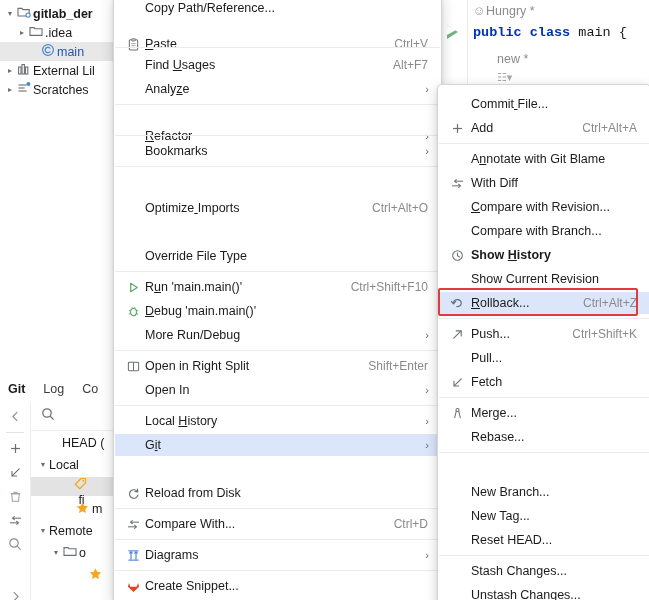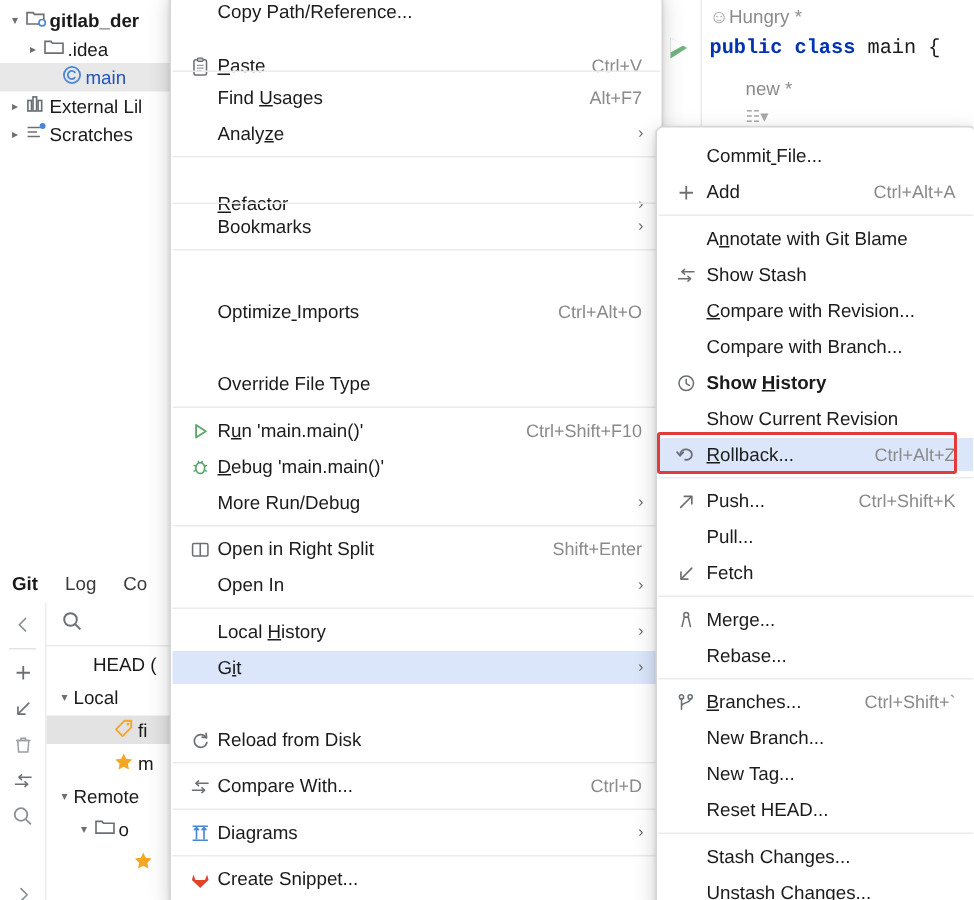--- a/index.html
+++ b/index.html
@@ -222,21 +222,21 @@
   </div>
   <div class="gw-body">
         <div class="br-row" style="top: 2px; width: 101px; padding-left: 19px;">
           <span class="tree-arrow"></span>
           <span>HEAD (</span>
         </div>
         <div class="br-row" style="top: 24px; width: 101px; padding-left: 6px;">
           <span class="tree-arrow">▾</span>
           <span>Local</span>
         </div>
-        <div class="br-row br-sel" style="top: 46px; width: 101px; padding-left: 32px;">
+        <div class="br-row br-sel" style="top: 46px; width: 101px;  flex-direction: column;">
           <span class="tree-arrow"></span>
           <span class="ic"><span style="display: inline-flex; align-items: center; justify-content: center;">
               <svg width="13" height="13" viewBox="0 0 14 14">
                 <path d="M7.6 1.6 h4.8 v4.8 l-6.2 6.2 l-4.8 -4.8 z" fill="none" stroke="#f5a623" stroke-width="1.3" stroke-linejoin="round"></path>
                 <circle cx="10" cy="4" r="1" fill="#f5a623"></circle>
               </svg>
             </span></span>
           <span>fi</span>
         </div>
         <div class="br-row" style="top: 68px; width: 101px; padding-left: 32px;">
@@ -455,21 +455,21 @@
         <span class="mi-icon">
           <span style="display: inline-flex; align-items: center; justify-content: center;">
             <svg width="13" height="13" viewBox="0 0 14 14">
               <path d="M1 9.5 L10 9.5" stroke="#6b6f74" stroke-width="1.1"></path>
               <path d="M8.2 7.8 L10.2 9.5 L8.2 11.2" fill="none" stroke="#6b6f74" stroke-width="1.1" stroke-linecap="round" stroke-linejoin="round"></path>
               <path d="M13 4.5 L4 4.5" stroke="#6b6f74" stroke-width="1.1"></path>
               <path d="M5.8 2.8 L3.8 4.5 L5.8 6.2" fill="none" stroke="#6b6f74" stroke-width="1.1" stroke-linecap="round" stroke-linejoin="round"></path>
             </svg>
           </span>
         </span>
-        <span class="mi-label">Show Stash</span>
+        <span class="mi-label">With Diff</span>
       </div>
       <div class="mi" style="top: 111px;">
         <span class="mi-label"><span class="u">C</span>ompare with Revision...</span>
       </div>
       <div class="mi" style="top: 135px;">
         <span class="mi-label">Compare with Branch...</span>
       </div>
       <div class="mi" style="top: 159px; font-weight: bold;">
         <span class="mi-icon">
           <span style="display: inline-flex; align-items: center; justify-content: center;">
@@ -532,33 +532,20 @@
               <path d="M5.6 4.6 L4 11.5 M8.4 4.6 L10 11.5" fill="none" stroke="#6b6f74" stroke-width="1.1" stroke-linecap="round"></path>
             </svg>
           </span>
         </span>
         <span class="mi-label">Merge...</span>
       </div>
       <div class="mi" style="top: 341px;">
         <span class="mi-label">Rebase...</span>
       </div>
       <div class="sep" style="top: 367px;"></div>
-      <div class="mi" style="top: 372px;">
-        <span class="mi-icon">
-          <span style="display: inline-flex; align-items: center; justify-content: center;">
-            <svg width="13" height="13" viewBox="0 0 14 14">
-              <circle cx="3.6" cy="2.8" r="1.5" fill="none" stroke="#6b6f74" stroke-width="1.1"></circle>
-              <circle cx="9.8" cy="2.8" r="1.5" fill="none" stroke="#6b6f74" stroke-width="1.1"></circle>
-              <path d="M3.6 4.3 L3.6 11.6 M9.8 4.3 C9.8 7.6 3.6 6.6 3.6 9.4" fill="none" stroke="#6b6f74" stroke-width="1.1" stroke-linecap="round"></path>
-            </svg>
-          </span>
-        </span>
-        <span class="mi-label"><span class="u">B</span>ranches...</span>
-        <span class="mi-short">Ctrl+Shift+`</span>
-      </div>
       <div class="mi" style="top: 396px;">
         <span class="mi-label">New Branch...</span>
       </div>
       <div class="mi" style="top: 420px;">
         <span class="mi-label">New Tag...</span>
       </div>
       <div class="mi" style="top: 444px;">
         <span class="mi-label">Reset HEAD...</span>
       </div>
       <div class="sep" style="top: 470px;"></div>

